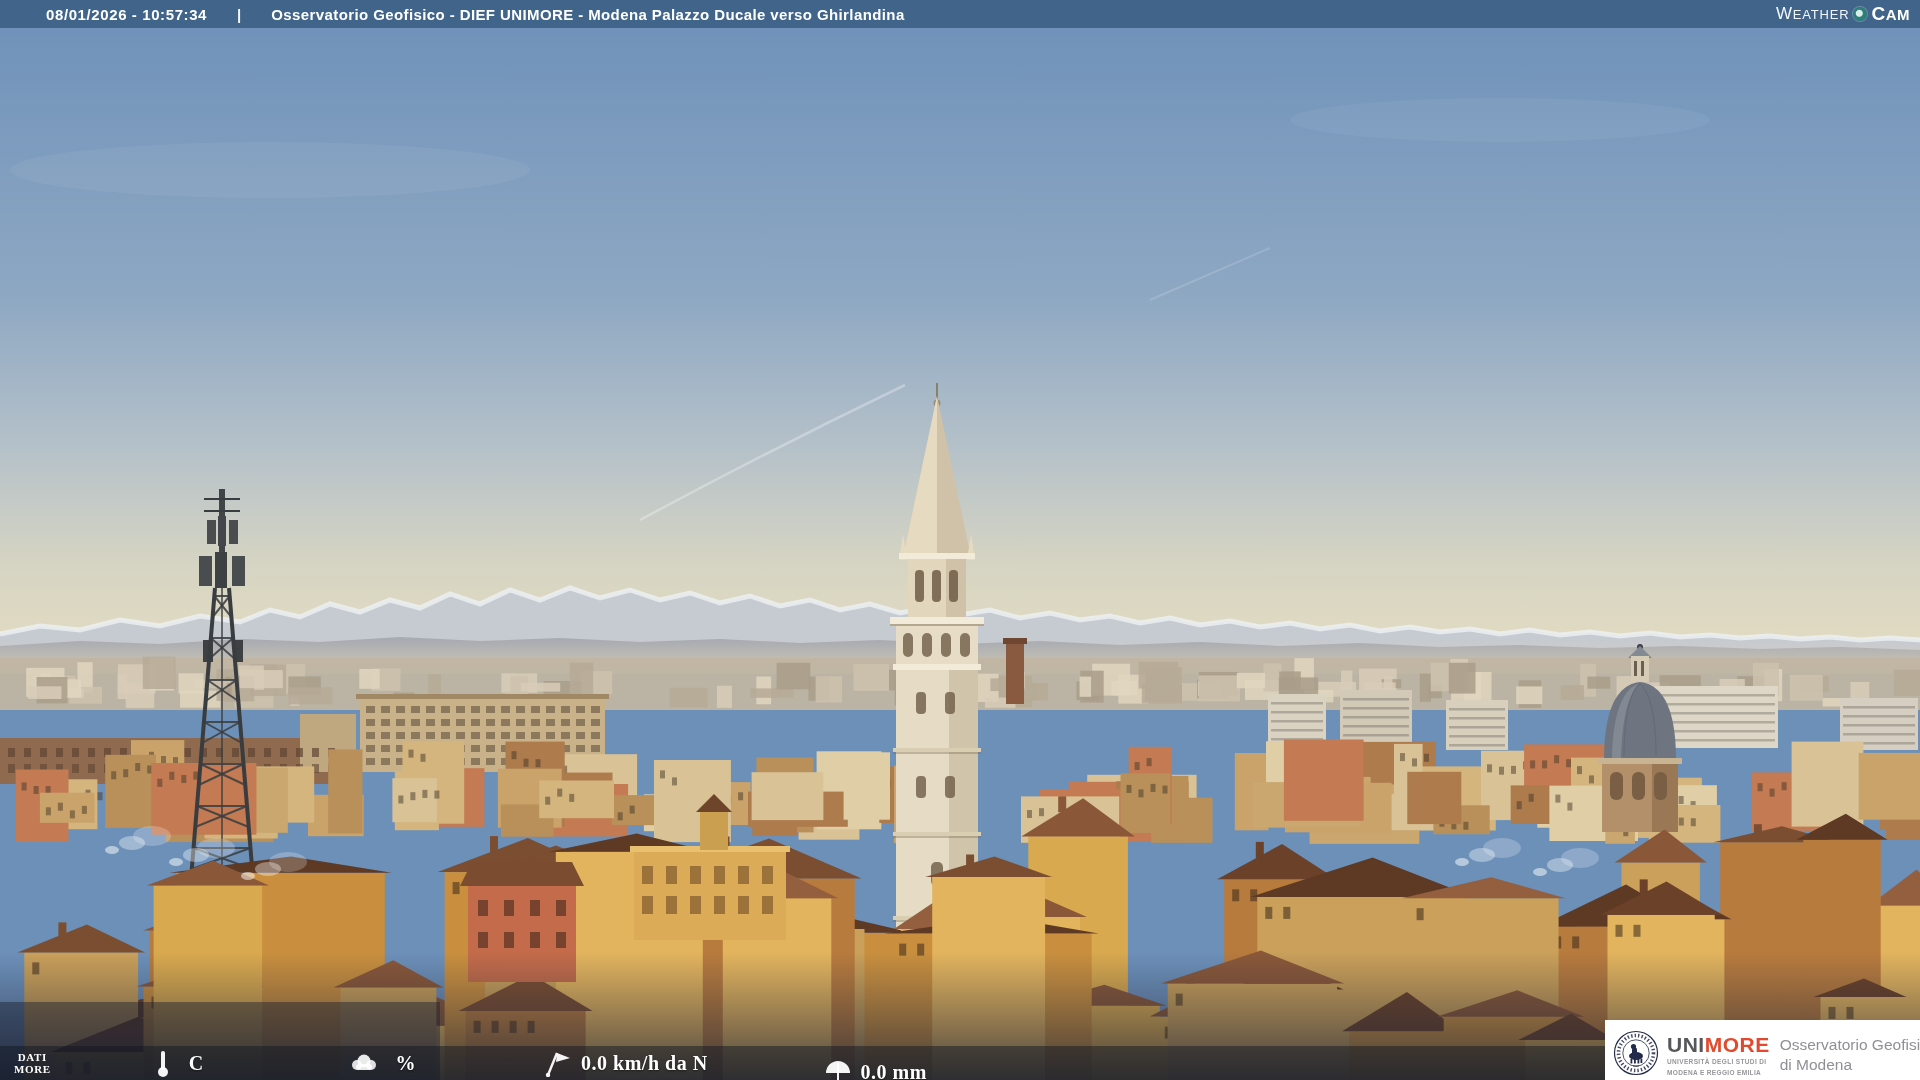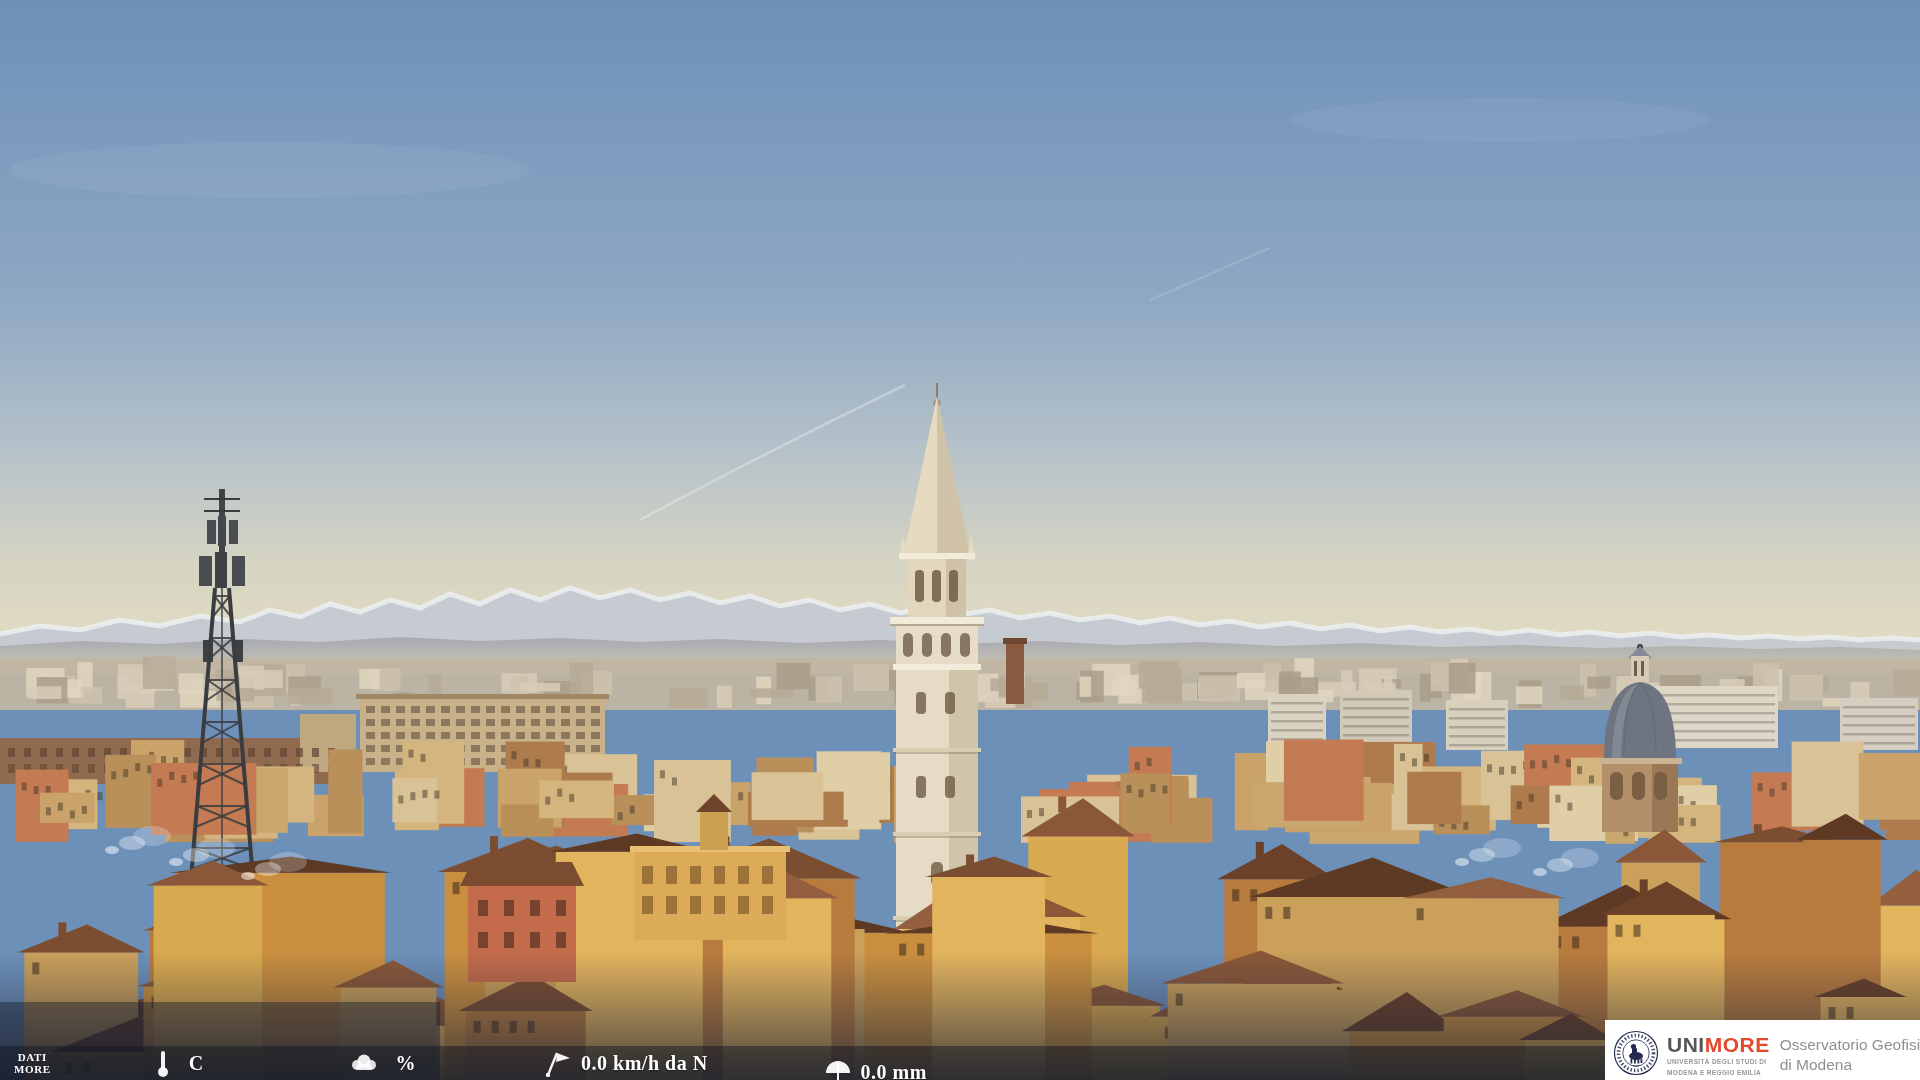--- a/index.html
+++ b/index.html
@@ -992,20 +992,30 @@
         <ellipse cx="1502" cy="848" rx="19" ry="10" fill="#ffffff" opacity="0.22"></ellipse>
         <ellipse cx="1540" cy="872" rx="7" ry="4" fill="#ffffff" opacity="0.50"></ellipse>
         <ellipse cx="1560" cy="865" rx="13" ry="7" fill="#ffffff" opacity="0.36"></ellipse>
         <ellipse cx="1580" cy="858" rx="19" ry="10" fill="#ffffff" opacity="0.22"></ellipse>
       </g>
 
     <rect x="0" y="952" width="1920" height="128" fill="url(#shadeGrad)"></rect>
     <rect x="0" y="1002" width="440" height="78" fill="rgba(26,32,48,.45)"></rect>
   </svg>
 
+  <div class="topbar">
+    <span class="timestamp">08/01/2026 - 10:57:34</span>
+    <span class="sep">|</span>
+    <span class="title">Osservatorio Geofisico - DIEF UNIMORE - Modena Palazzo Ducale verso Ghirlandina</span>
+    <span class="wc-logo">
+      <span class="wc-weather">WEATHER</span>
+      <span class="wc-dot"></span>
+      <span class="wc-cam">CAM</span>
+    </span>
+  </div>
 
   <div class="botbar">
     <span class="meteo-label">
       <span>DATI</span><br>
       <span>MORE</span>
     </span>
 
     <span class="wgroup m1">
       <span class="wicon">
         <svg width="16" height="30" viewBox="0 0 16 30">

